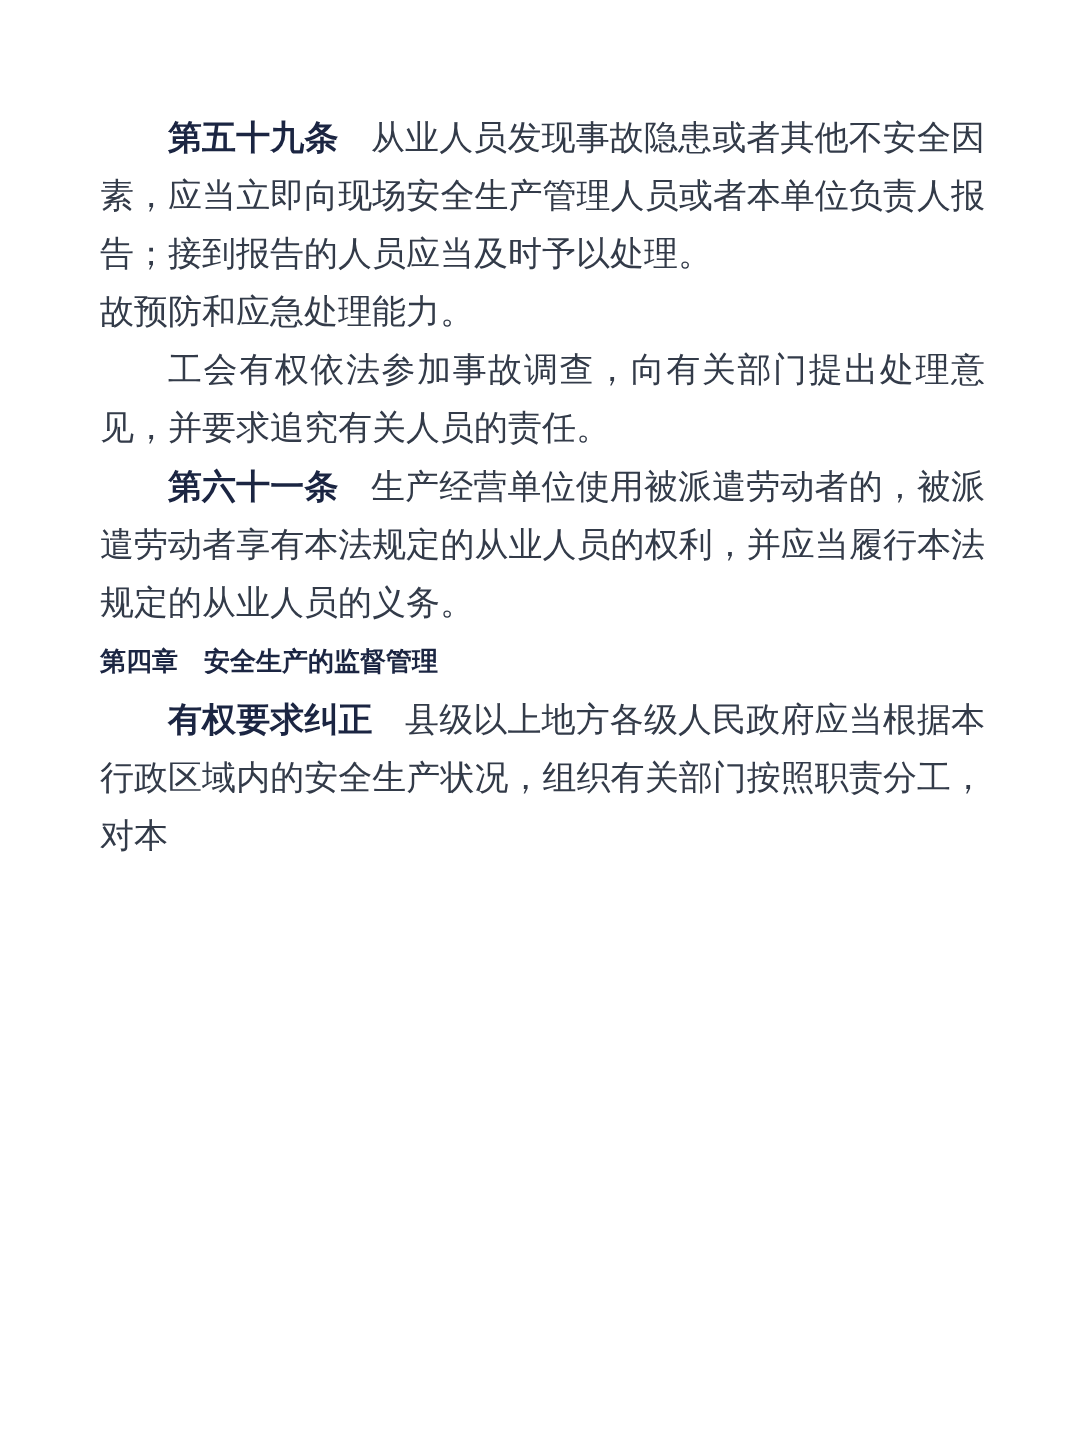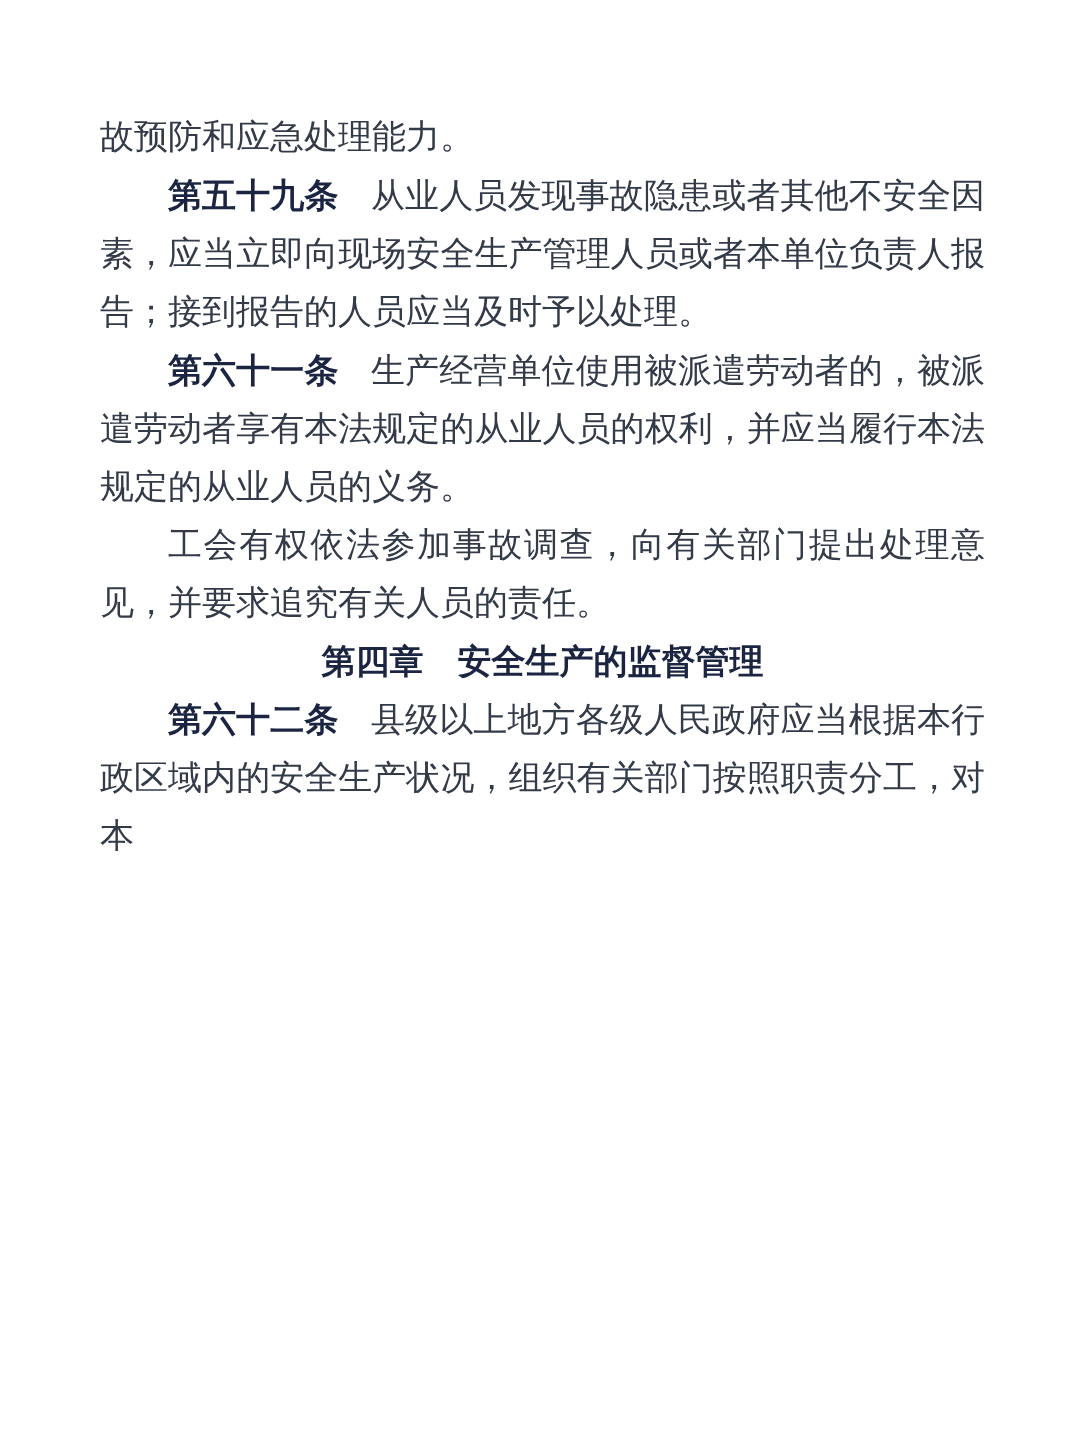--- a/index.html
+++ b/index.html
@@ -31,41 +31,40 @@
   }
   .para.no-indent { text-indent: 0; }
   .lead {
     font-family: "Liberation Sans", sans-serif;
     font-weight: 700;
     color: var(--emphasis-text);
     margin-right: 0.95em;
   }
   .chapter {
     font-family: "Liberation Sans", sans-serif;
-    font-size: 34px;
+    font-size: 26px;
     line-height: 58px;
     font-weight: 400;
     color: var(--emphasis-text);
-    text-align: center;
     text-indent: 0;
   }
   .chapter-num { margin-right: 1em; }
 </style>
 </head>
 <body>
 
 <main class="page">
 
+  <p class="para"><b class="lead">第五十九条</b><span>从业人员发现事故隐患或者其他不安全因素，应当立即向现场安全生产管理人员或者本单位负责人报告；接到报告的人员应当及时予以处理。</span></p>
+
   <p class="para no-indent"><span>故预防和应急处理能力。</span></p>
-
-  <p class="para"><b class="lead">第五十九条</b><span>从业人员发现事故隐患或者其他不安全因素，应当立即向现场安全生产管理人员或者本单位负责人报告；接到报告的人员应当及时予以处理。</span></p>
 
 
 
+  <p class="para"><span>工会有权依法参加事故调查，向有关部门提出处理意见，并要求追究有关人员的责任。</span></p>
+
   <p class="para"><b class="lead">第六十一条</b><span>生产经营单位使用被派遣劳动者的，被派遣劳动者享有本法规定的从业人员的权利，并应当履行本法规定的从业人员的义务。</span></p>
-
-  <p class="para"><span>工会有权依法参加事故调查，向有关部门提出处理意见，并要求追究有关人员的责任。</span></p>
 
   <h2 class="chapter"><b class="chapter-num">第四章</b><b class="chapter-title">安全生产的监督管理</b></h2>
 
-  <p class="para"><b class="lead">第六十二条</b><span>县级以上地方各级人民政府应当根据本行政区域内的安全生产状况，组织有关部门按照职责分工，对本</span></p>
+  <p class="para"><b class="lead">有权要求纠正</b><span>县级以上地方各级人民政府应当根据本行政区域内的安全生产状况，组织有关部门按照职责分工，对本</span></p>
 
 </main>
 
 </body></html>

